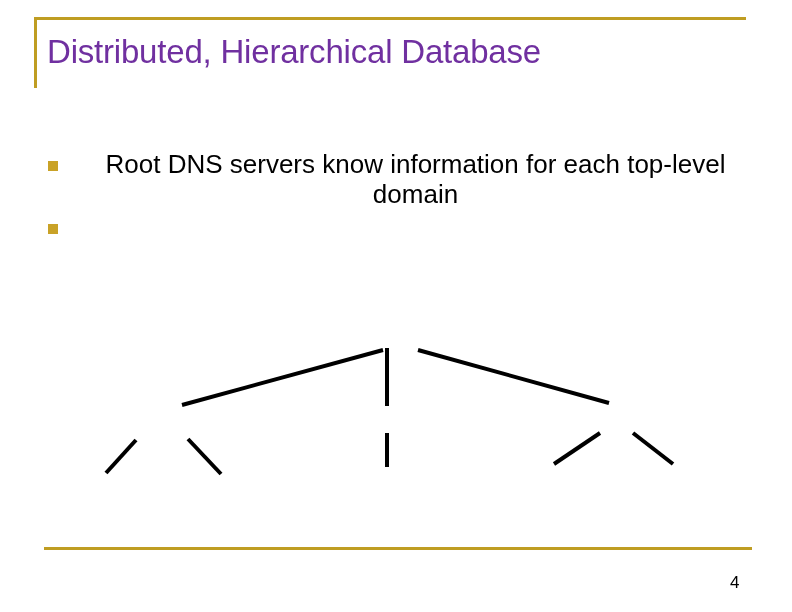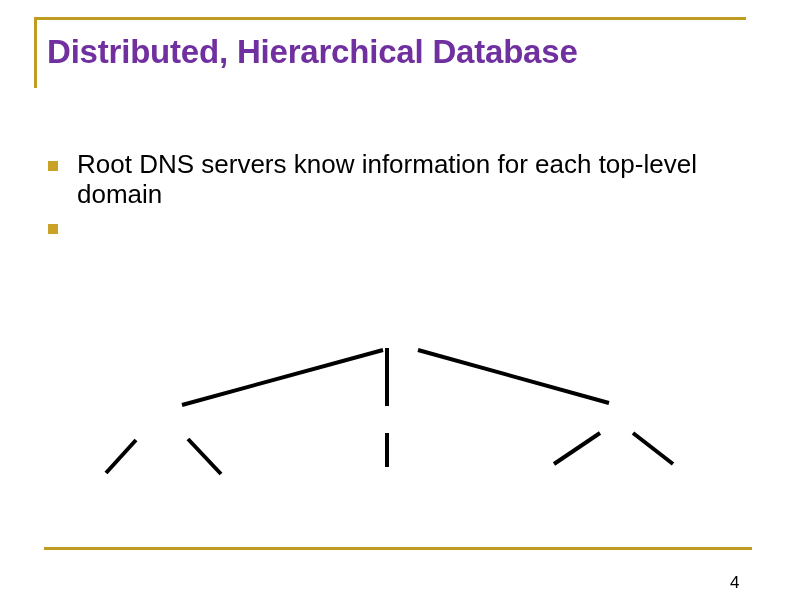--- a/index.html
+++ b/index.html
@@ -51,21 +51,21 @@
     background: #bf9d22;
   }
 
   
   .title {
     position: absolute;
     left: 47px;
     top: 30px;
     width: 700px;
     font-size: 33px;
-    font-weight: bold;
+    font-weight: normal;
     line-height: 1.33;
     color: #7030a0;
     letter-spacing: -0.2px;
   }
 
   
   .bullets {
     position: absolute;
     left: 48px;
     top: 149px;
@@ -82,20 +82,21 @@
     height: 10px;
     background: #c9a227;
     margin-top: 12px;
     margin-right: 19px;
   }
   .bullet-text {
     font-size: 26px;
     line-height: 1.17;
     color: #000000;
     max-width: 680px;
+    text-align: center;
   }
   .bullet-row.b2 .bullet-text { max-width: 560px; }
 
   
   .diagram {
     position: absolute;
     left: 0;
     top: 310px;
     width: 792px;
     height: 240px;

